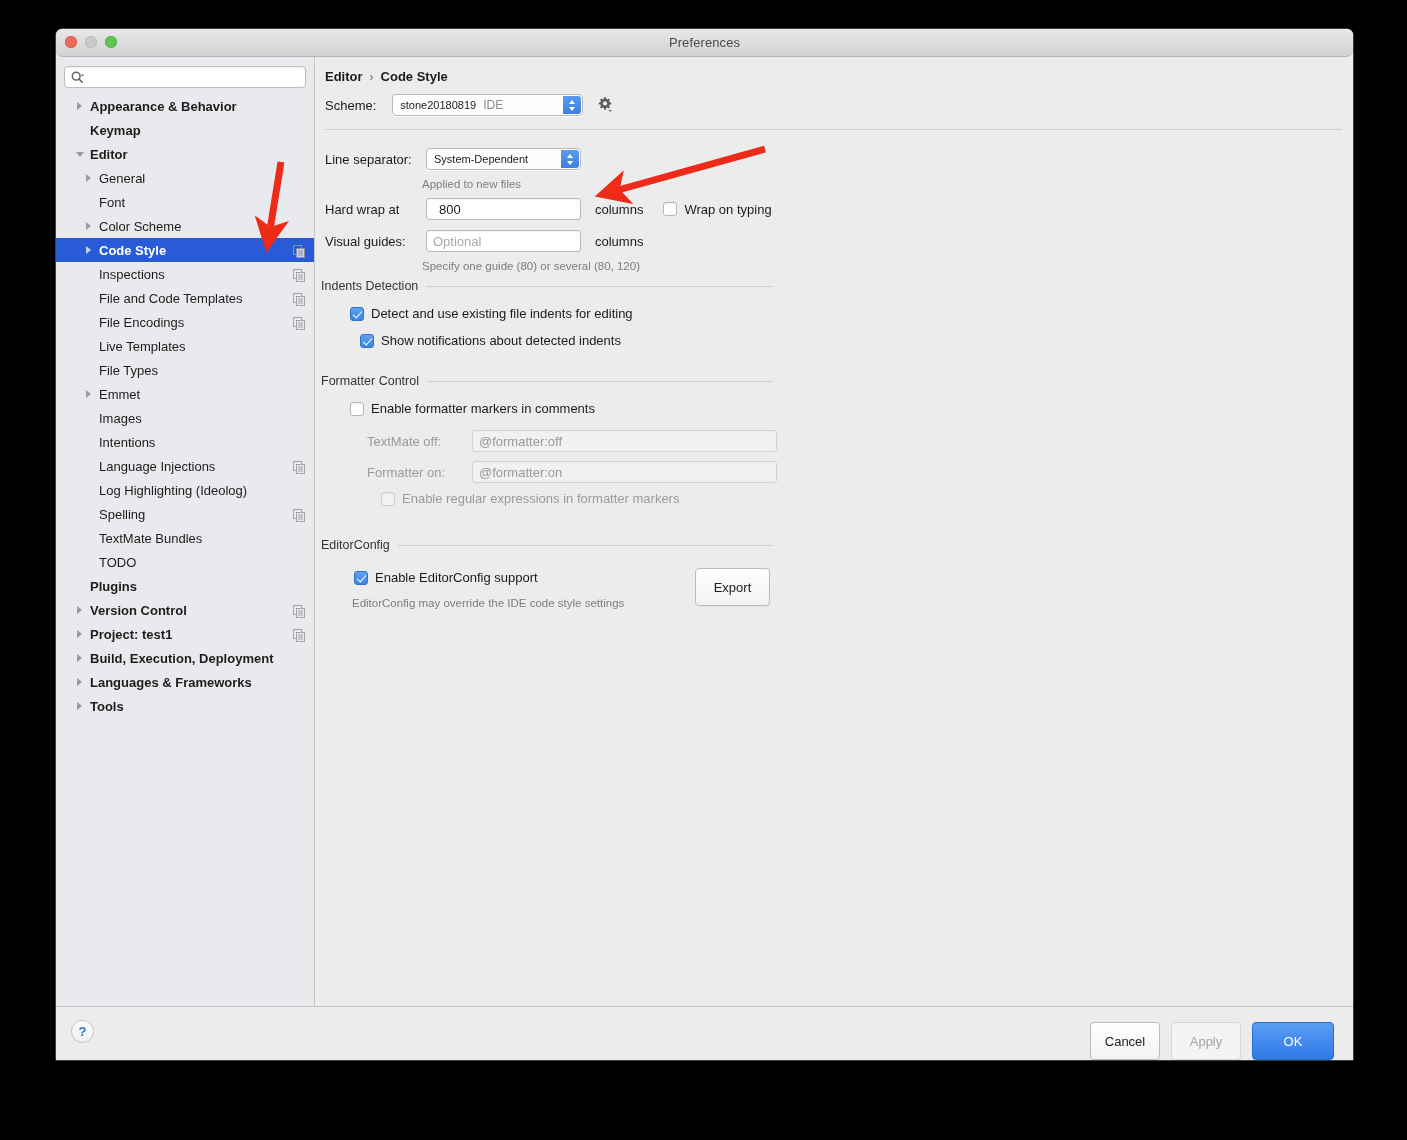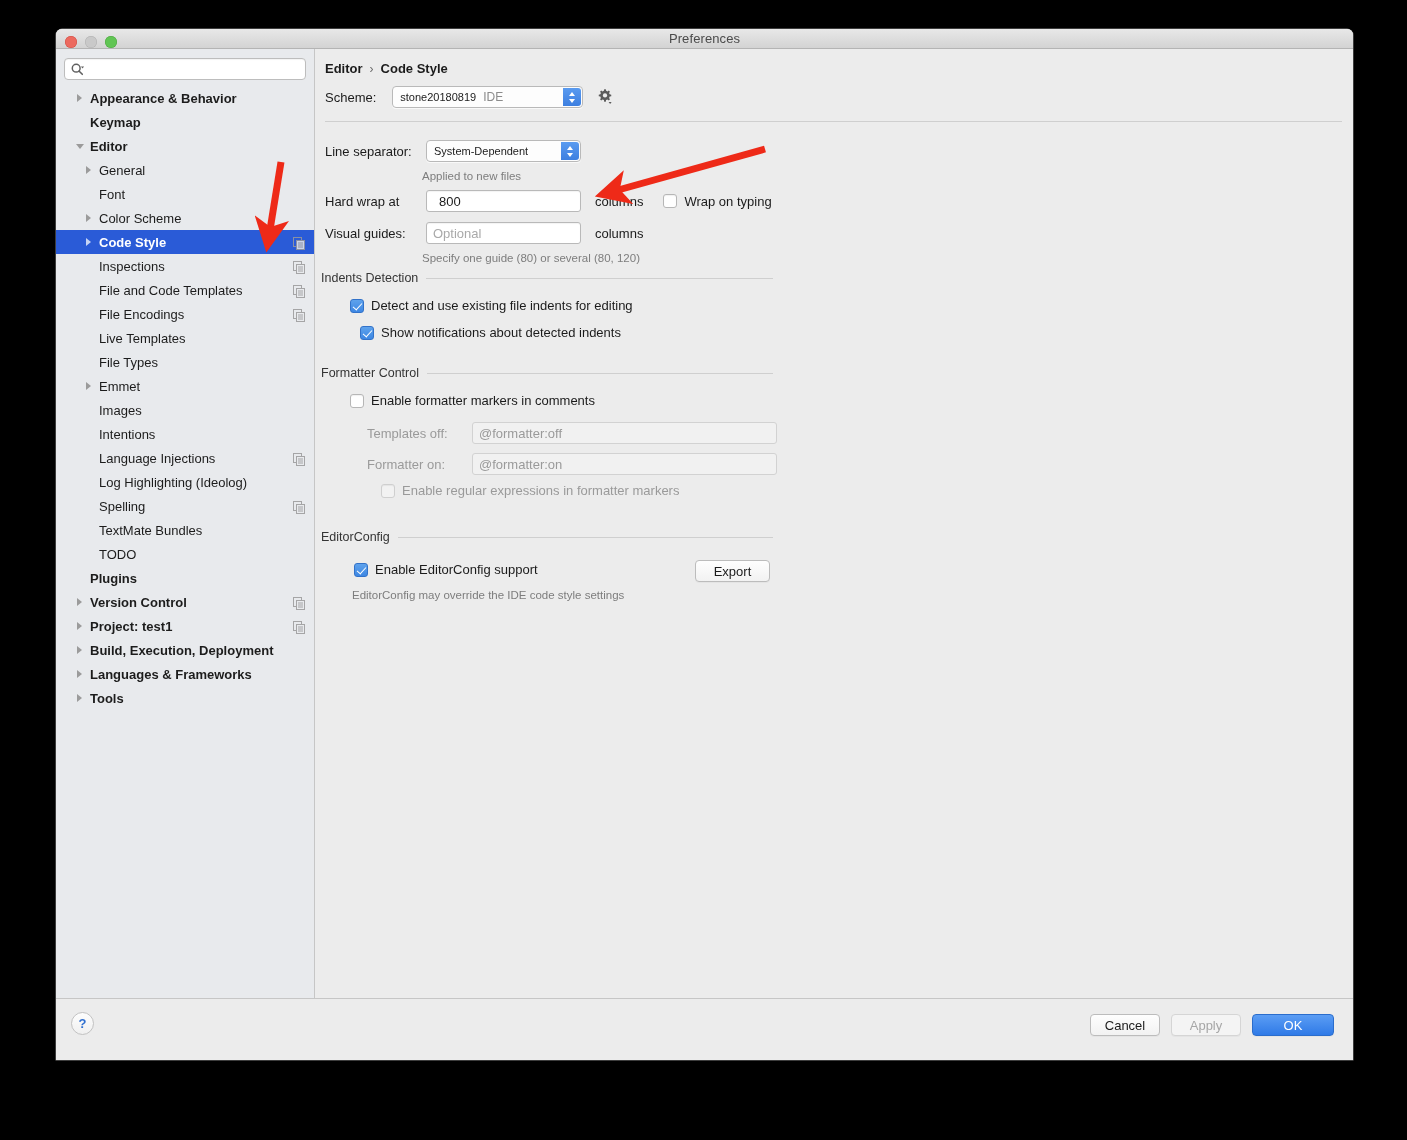--- a/index.html
+++ b/index.html
@@ -18,24 +18,24 @@
     width: 1297px; height: 1031px;
     background: #ececec;
     border-radius: 6px 6px 0 0;
     box-shadow: 0 0 0 0.5px #7a7a7a;
     overflow: hidden;
   }
 
   
   #titlebar {
     position: relative;
-    height: 20px;
+    height: 28px;
     background: linear-gradient(to bottom, #e8e8e8 0%, #d3d3d3 100%);
     border-bottom: 1px solid #b4b4b4;
-    display: flex; align-items: center; justify-content: center;
+    display: flex; align-items: center; justify-content: center; border-radius: 7px;
   }
   #titlebar .title {
     font-size: 13px; color: #4b4b4b; font-weight: 400;
     letter-spacing: 0.1px;
   }
   .traffic {
     position: absolute; left: 9px; top: 7px;
     display: flex; gap: 8px;
   }
   .tl { width: 12px; height: 12px; border-radius: 50%; }
@@ -214,21 +214,21 @@
   .cb-label { font-size: 13px; color: #1b1b1b; margin-left: 7px; }
   .cb-label.dis { color: #9a9a9a; }
 
   
   .group { position: absolute; display: flex; align-items: center; width: 452px; }
   .group .gtitle { font-size: 12.5px; color: #343434; white-space: nowrap; }
   .group .gline { flex: 1; height: 1px; background: #cfcfcf; margin-left: 8px; }
 
   
   .btn {
-    height: 22px;
+    height: 38px;
     min-width: 68px;
     padding: 0 12px;
     background: linear-gradient(to bottom,#fefefe,#f2f2f2);
     border: 1px solid #bcbcbc;
     border-radius: 4px;
     font-size: 13px; color: #1b1b1b;
     font-family: "Liberation Sans", sans-serif;
     display: inline-flex; align-items: center; justify-content: center;
     box-shadow: 0 1px 0 rgba(0,0,0,0.03);
   }
@@ -529,21 +529,21 @@
 
       <div class="group" style="left:6px; top:317px;">
         <span class="gtitle">Formatter Control</span>
         <span class="gline"></span>
       </div>
       <div class="row" style="left:35px; top:344px;">
         <span class="cb off"></span>
         <span class="cb-label">Enable formatter markers in comments</span>
       </div>
       <div class="row" style="left:52px; top:373px;">
-        <span class="fld-label" style="width:105px; color:#9a9a9a;">Templates off:</span>
+        <span class="fld-label" style="width:105px; color:#9a9a9a;">TextMate off:</span>
         <input class="textfield disabled" style="width: 305px;" disabled="" value="@formatter:off">
       </div>
       <div class="row" style="left:52px; top:404px;">
         <span class="fld-label" style="width:105px; color:#9a9a9a;">Formatter on:</span>
         <input class="textfield disabled" style="width: 305px;" disabled="" value="@formatter:on">
       </div>
       <div class="row" style="left:66px; top:434px;">
         <span class="cb off dis"></span>
         <span class="cb-label dis">Enable regular expressions in formatter markers</span>
       </div>

